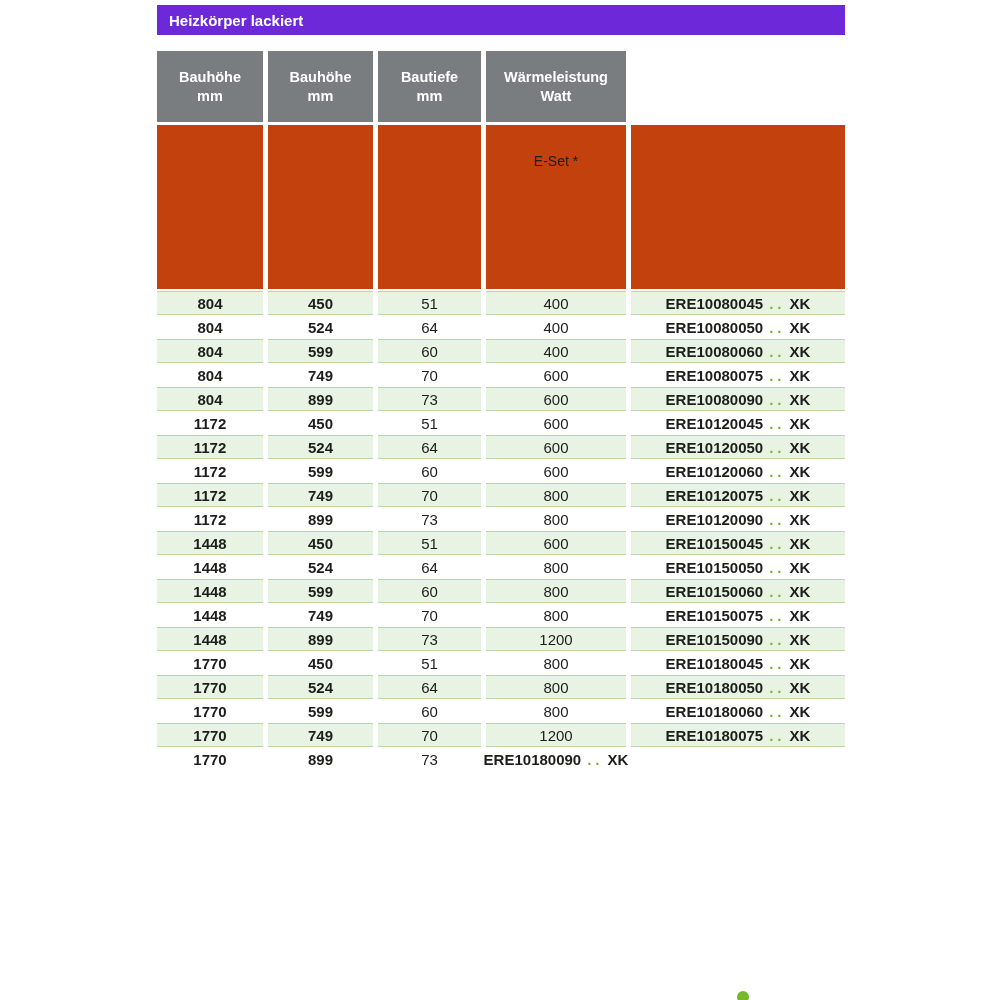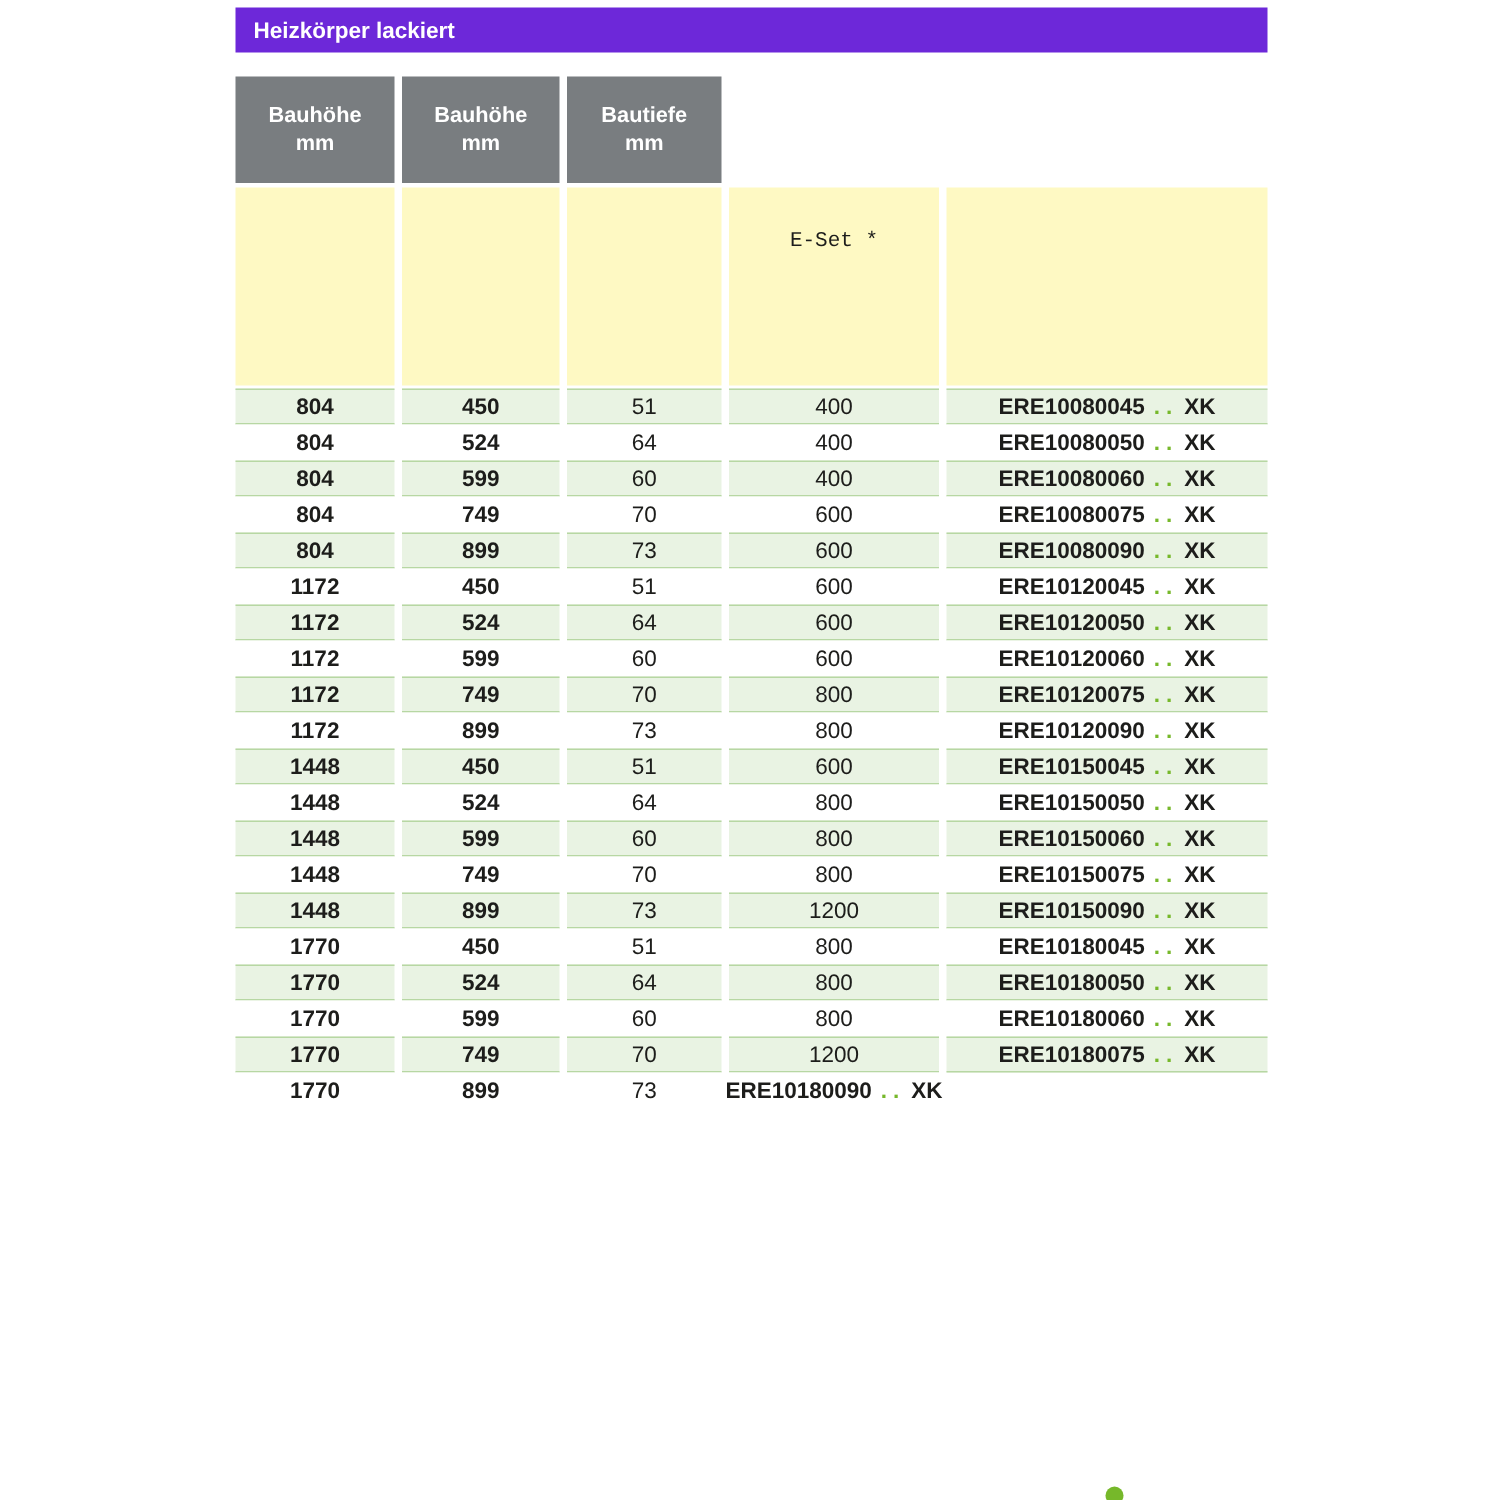--- a/index.html
+++ b/index.html
@@ -38,21 +38,21 @@
     height: 71px;
     display: flex; flex-direction: column;
     align-items: center; justify-content: center;
     font-weight: bold;
     font-size: 14.5px;
     line-height: 19px;
     text-align: center;
   }
 
   .subheader-row { margin-bottom: 2px; }
-  .scell { background: #fef9c3; height: 132px; font-family: Liberation Mono, monospace; }
+  .scell { background: #c2410c; height: 164px; }
   .eset { text-align: center; margin-top: 28px; font-size: 14px; color: #1d1d1b; }
 
   .drow { height: 24px; }
   .drow .c {
     display: flex; align-items: center; justify-content: center;
     font-size: 15px;
     background: #ffffff;
   }
   .drow.green .c {
     background: #e9f3e3;
@@ -89,20 +89,24 @@
         <div>mm</div>
       </div>
       <div class="hcell">
         <div>Bauhöhe</div>
         <div>mm</div>
       </div>
       <div class="hcell">
         <div>Bautiefe</div>
         <div>mm</div>
       </div>
+      <div class="hcell">
+        <div>Wärmeleistung</div>
+        <div>Watt</div>
+      </div>
     </div>
   <div class="grid-row subheader-row" id="subheader-row">
       <div class="scell"></div>
       <div class="scell"></div>
       <div class="scell"></div>
       <div class="scell">
         <div class="eset">E-Set *</div>
       </div>
       <div class="scell"></div>
     </div>

